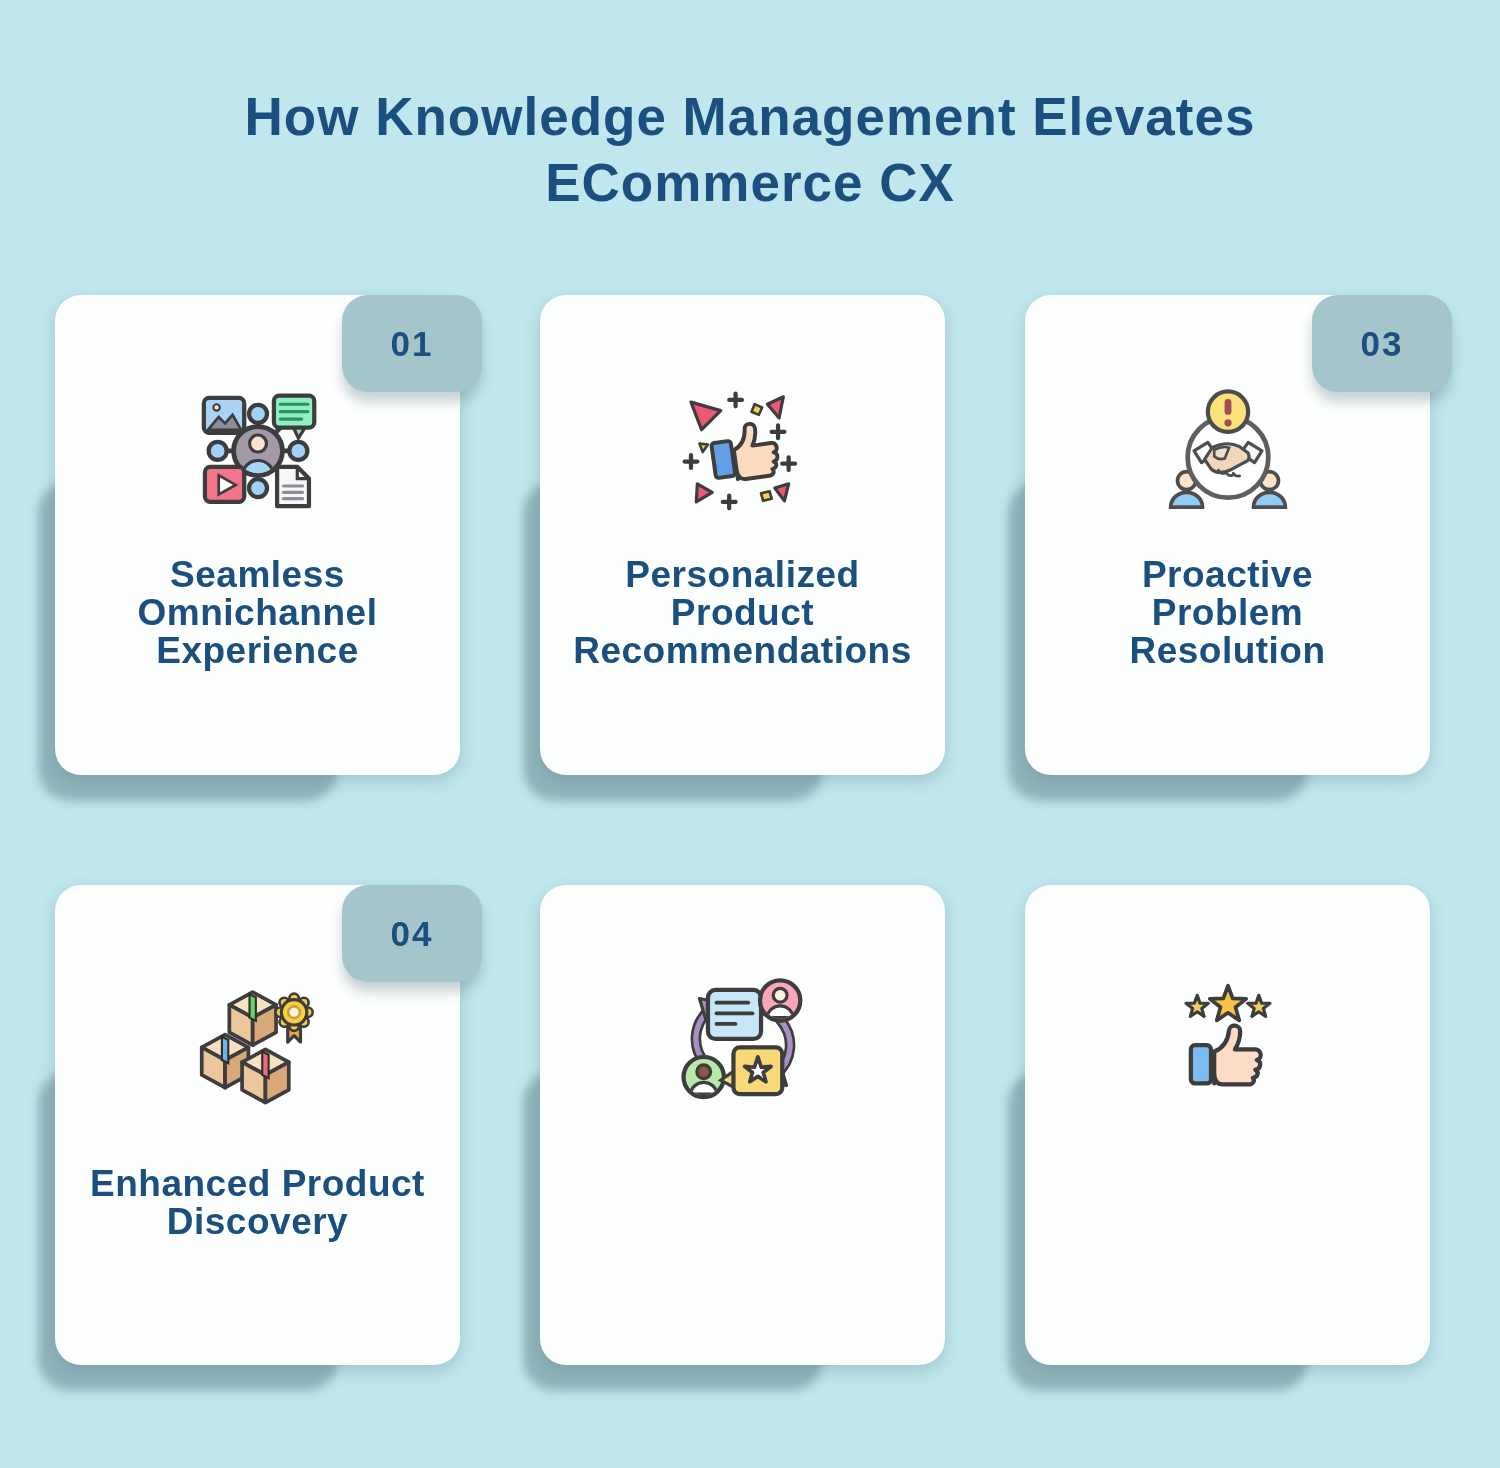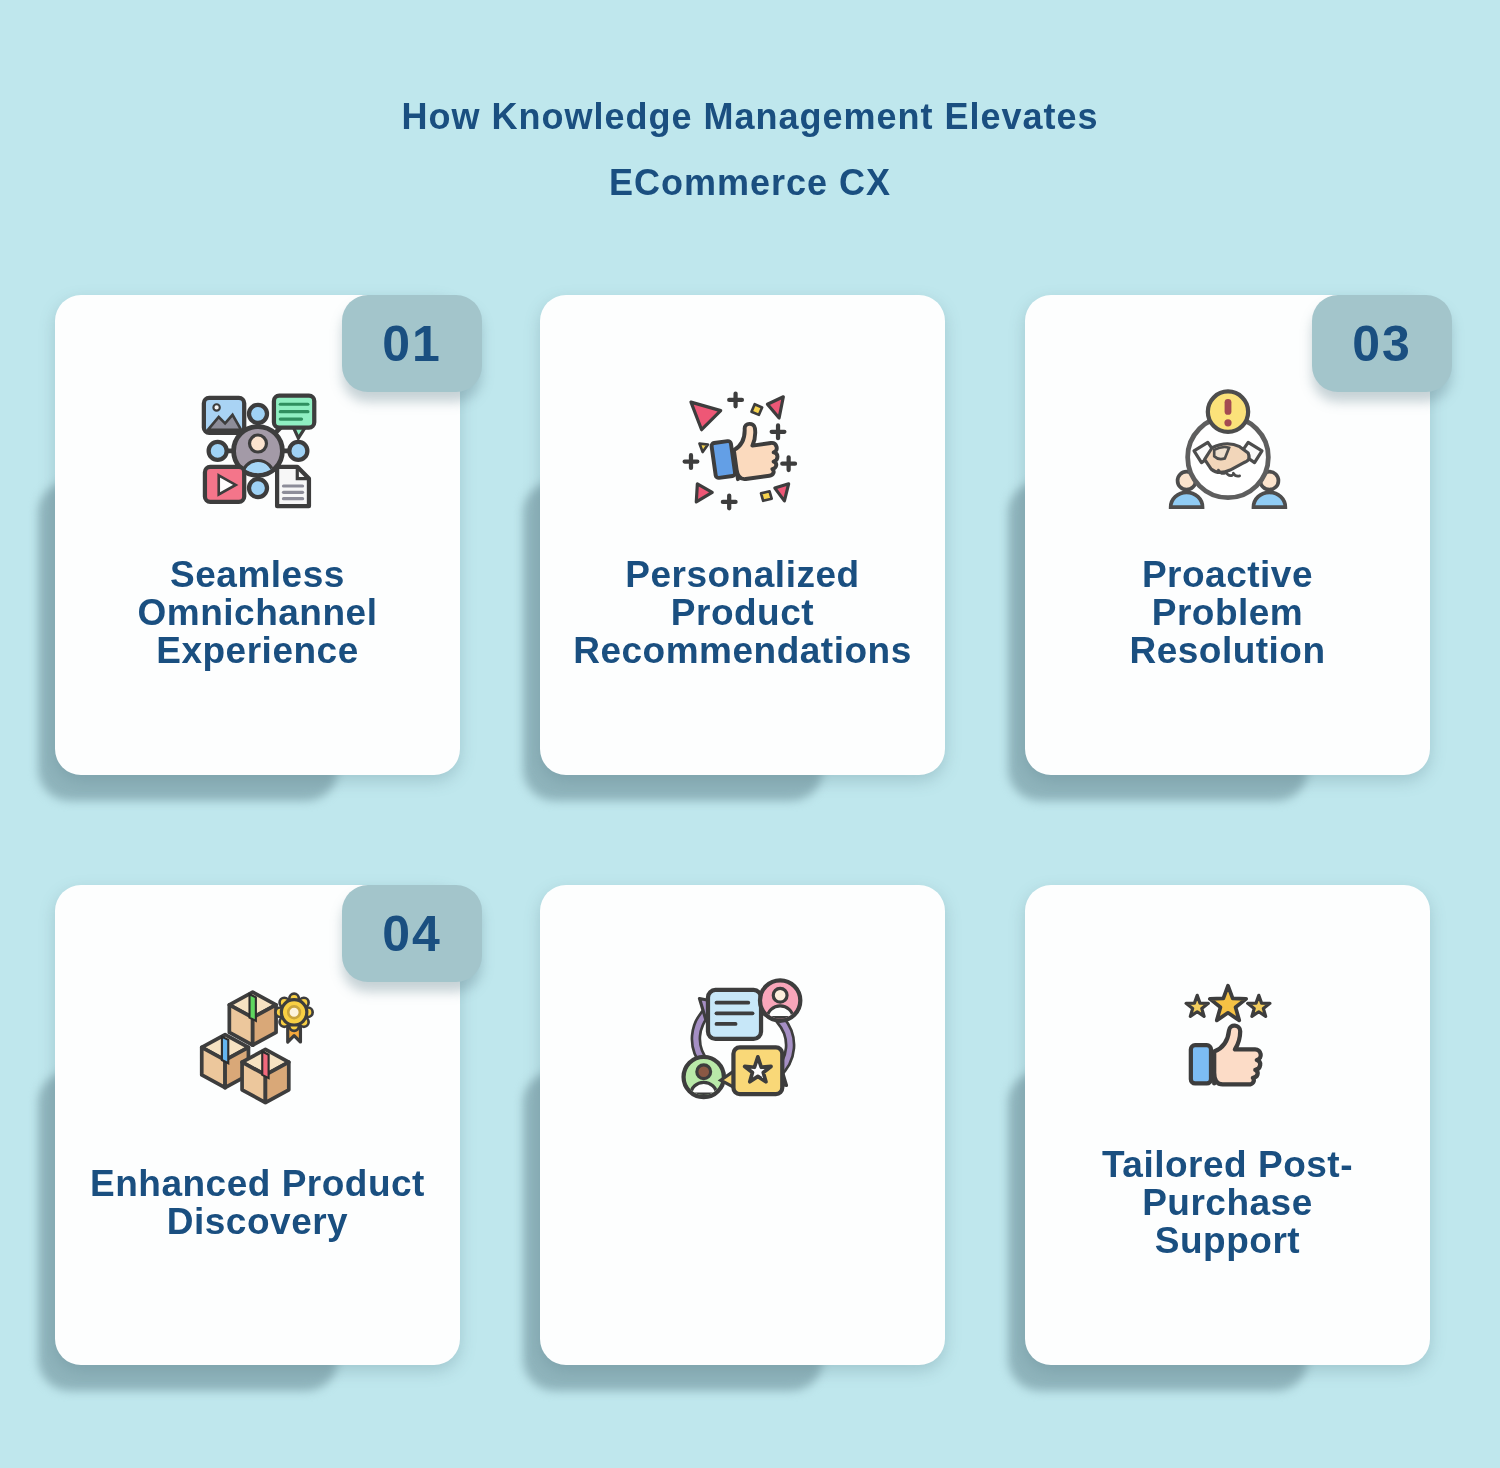--- a/index.html
+++ b/index.html
@@ -13,21 +13,21 @@
   html, body { margin: 0; padding: 0; }
   body {
     width: 1500px; height: 1468px;
     position: relative; overflow: hidden;
     background: var(--page-bg);
     font-family: "Liberation Sans", "DejaVu Sans", sans-serif;
   }
   .page-title {
     position: absolute; top: 84px; left: 0; width: 100%;
     margin: 0; text-align: center;
-    font-size: 36px; line-height: 66px; font-weight: 700;
+    font-size: 53px; line-height: 66px; font-weight: 700;
     letter-spacing: 1px; color: var(--navy);
     white-space: pre-line;
   }
   .grid {
     position: absolute; top: 295px; left: 55px;
     display: grid;
     grid-template-columns: repeat(3, 405px);
     grid-auto-rows: 480px;
     column-gap: 80px; row-gap: 110px;
   }
@@ -44,21 +44,21 @@
     background: var(--card-bg);
     border-radius: 26px;
     box-shadow: 0 6px 16px rgba(84,120,130,0.28);
   }
   .badge {
     position: absolute; top: 0; right: -22px;
     width: 140px; height: 97px;
     background: var(--badge-bg);
     border-radius: 26px;
     display: flex; align-items: center; justify-content: center;
-    font-size: 50px; font-weight: 700; letter-spacing: 2px;
+    font-size: 35px; font-weight: 700; letter-spacing: 2px;
     color: var(--navy);
     box-shadow: 0 10px 12px rgba(96,130,140,0.35);
   }
   .icon-wrap {
     position: absolute; top: 88px; left: 0; right: 0;
     display: flex; justify-content: center;
   }
   .card-title {
     position: absolute; top: 238px; left: 5px; right: 5px; height: 160px;
     display: flex; align-items: center; justify-content: center;
@@ -274,18 +274,15 @@
     <div class="card"></div>
     <div class="icon-wrap">
       <svg width="138" height="138" viewBox="0 0 130 130">
         <polygon points="36,21 38.6,28.4 46.5,28.6 40.3,33.4 42.5,40.9 36,36.5 29.5,40.9 31.7,33.4 25.5,28.6 33.4,28.4" fill="#f2cd5e" stroke="#3d3d3d" stroke-width="3" stroke-linejoin="round"></polygon>
         <polygon points="94,21 96.6,28.4 104.5,28.6 98.3,33.4 100.5,40.9 94,36.5 87.5,40.9 89.7,33.4 83.5,28.6 91.4,28.4" fill="#f2cd5e" stroke="#3d3d3d" stroke-width="3" stroke-linejoin="round"></polygon>
         <polygon points="65,12 69.4,23.9 82.1,24.4 72.1,32.3 75.6,44.6 65,37.5 54.4,44.6 57.9,32.3 47.9,24.4 60.6,23.9" fill="#f6c244" stroke="#3d3d3d" stroke-width="3.5" stroke-linejoin="round"></polygon>
         <rect x="30" y="68" width="19" height="36" rx="4" fill="#7cbcf3" stroke="#3d3d3d" stroke-width="4"></rect>
         <path d="M52,104 V74 c8,-3 13,-10 14,-20 c0.6,-6.5 10.5,-5.5 10.5,0.8 c0,6.3 -1.8,12.2 -5,17.2 h19 c6,0 7.5,8.6 1.6,10 c5,1.4 4,8.4 -1.4,9.3 c4,2 2.3,7 -2.3,7.4 c2.3,3 0,6.3 -4,6.3 H60 c-5,0 -8,-3 -8,-11 z" fill="#fcdcc7" stroke="#3d3d3d" stroke-width="4" stroke-linejoin="round"></path>
       </svg>
     </div>
-    <div class="card-title">Tailored Post-
-Purchase
-Support</div>
   </div>
 
 </div>
 
 </body></html>

